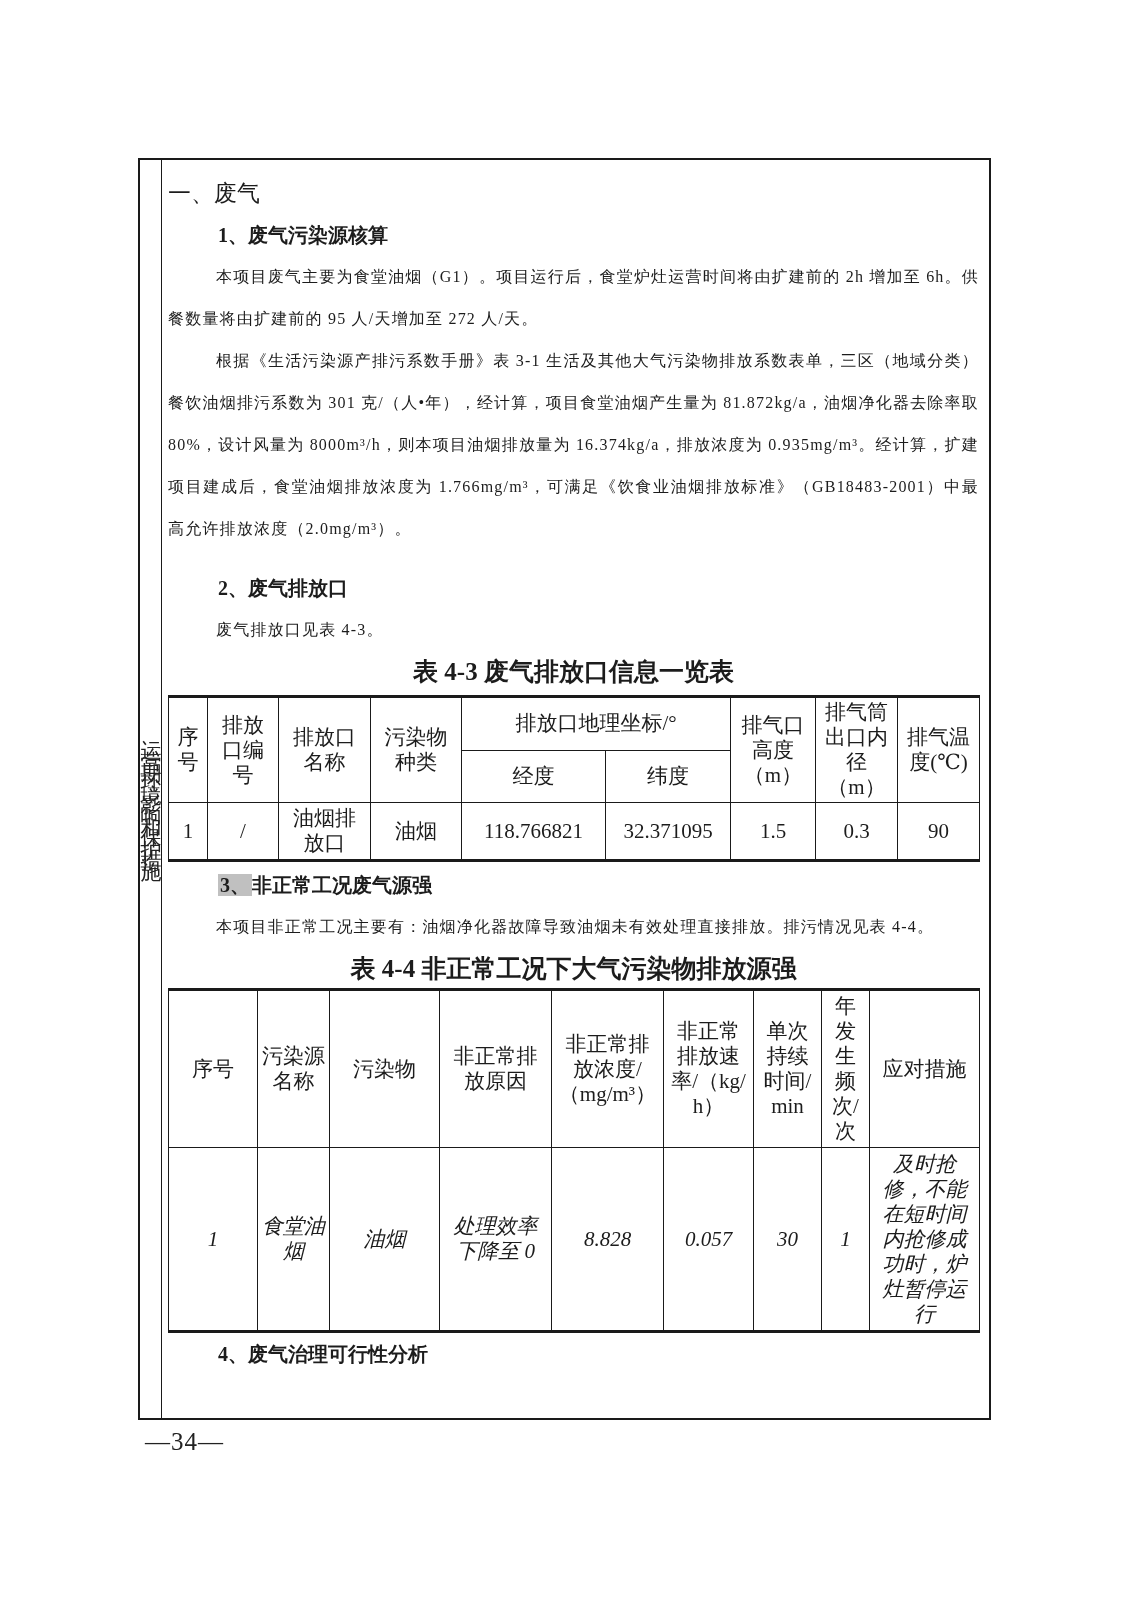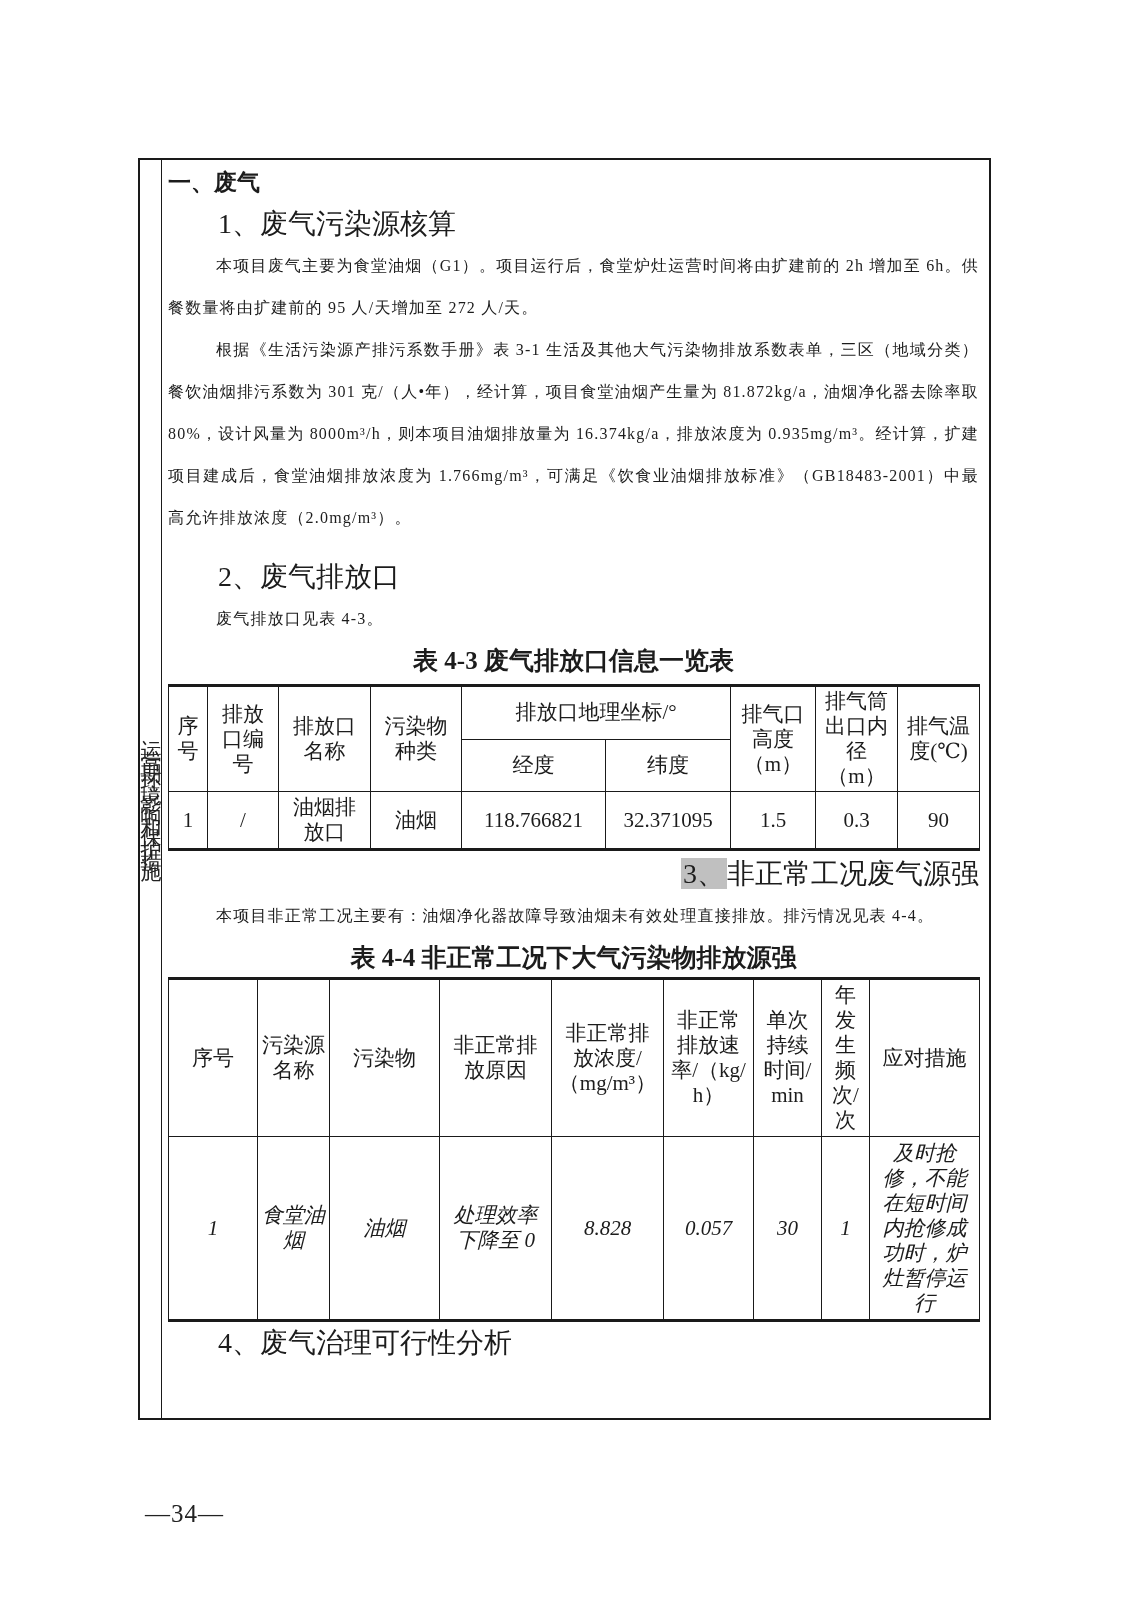--- a/index.html
+++ b/index.html
@@ -18,27 +18,27 @@
     display:flex;align-items:center;justify-content:center;
   }
   .side-strip .vtext{
     writing-mode:vertical-rl;text-orientation:upright;
     font-size:21px;letter-spacing:11px;color:#222;line-height:21px;
   }
   .content{
     flex:1;padding:0 10px 0 6px;overflow:hidden;
   }
   .h1{
-    font-size:23px;font-weight:bold;line-height:40px;margin-top:3px;
+    font-size:23px;font-weight:normal;line-height:40px;margin-top:14px;
   }
   .h2{
-    font-size:28px;font-weight:normal;line-height:42px;text-indent:50px;
+    font-size:20px;font-weight:bold;line-height:42px;text-indent:50px;
   }
   .h2.mt{margin-top:17px;}
-  .h2.mt2{margin-top:2px;text-align:right;}
+  .h2.mt2{margin-top:2px;}
   .para{
     font-size:16px;line-height:42px;text-indent:48px;
     text-align:justify;word-break:break-all;letter-spacing:1.2px;
   }
   .hl{background:#c0c0c0;padding:0 2px;}
   .tcaption{
     font-size:25px;font-weight:bold;line-height:42px;text-align:center;
   }
   table{
     border-collapse:collapse;table-layout:fixed;width:811px;
@@ -51,21 +51,21 @@
     word-break:break-all;overflow:hidden;
   }
   #t43{margin-top:2px;}
   #t43 tr.r1 th{height:38px;}
   #t43 tr.r2 th{height:38px;}
   #t43 tr.data td{height:52px;}
   #t44{margin-top:-2px;}
   #t44 tr.hdr th{height:152px;}
   #t44 tr.data td{height:178px;font-style:italic;}
   .pageno{
-    position:absolute;left:145px;top:1500px;font-size:25px;color:#222;
+    position:absolute;left:145px;top:1428px;font-size:25px;color:#222;
     letter-spacing:1px;
   }
 </style>
 </head>
 <body>
 
 <div class="frame">
   <div class="side-strip">
     <span class="vtext">运营期环境影响和保护措施</span>
   </div>

